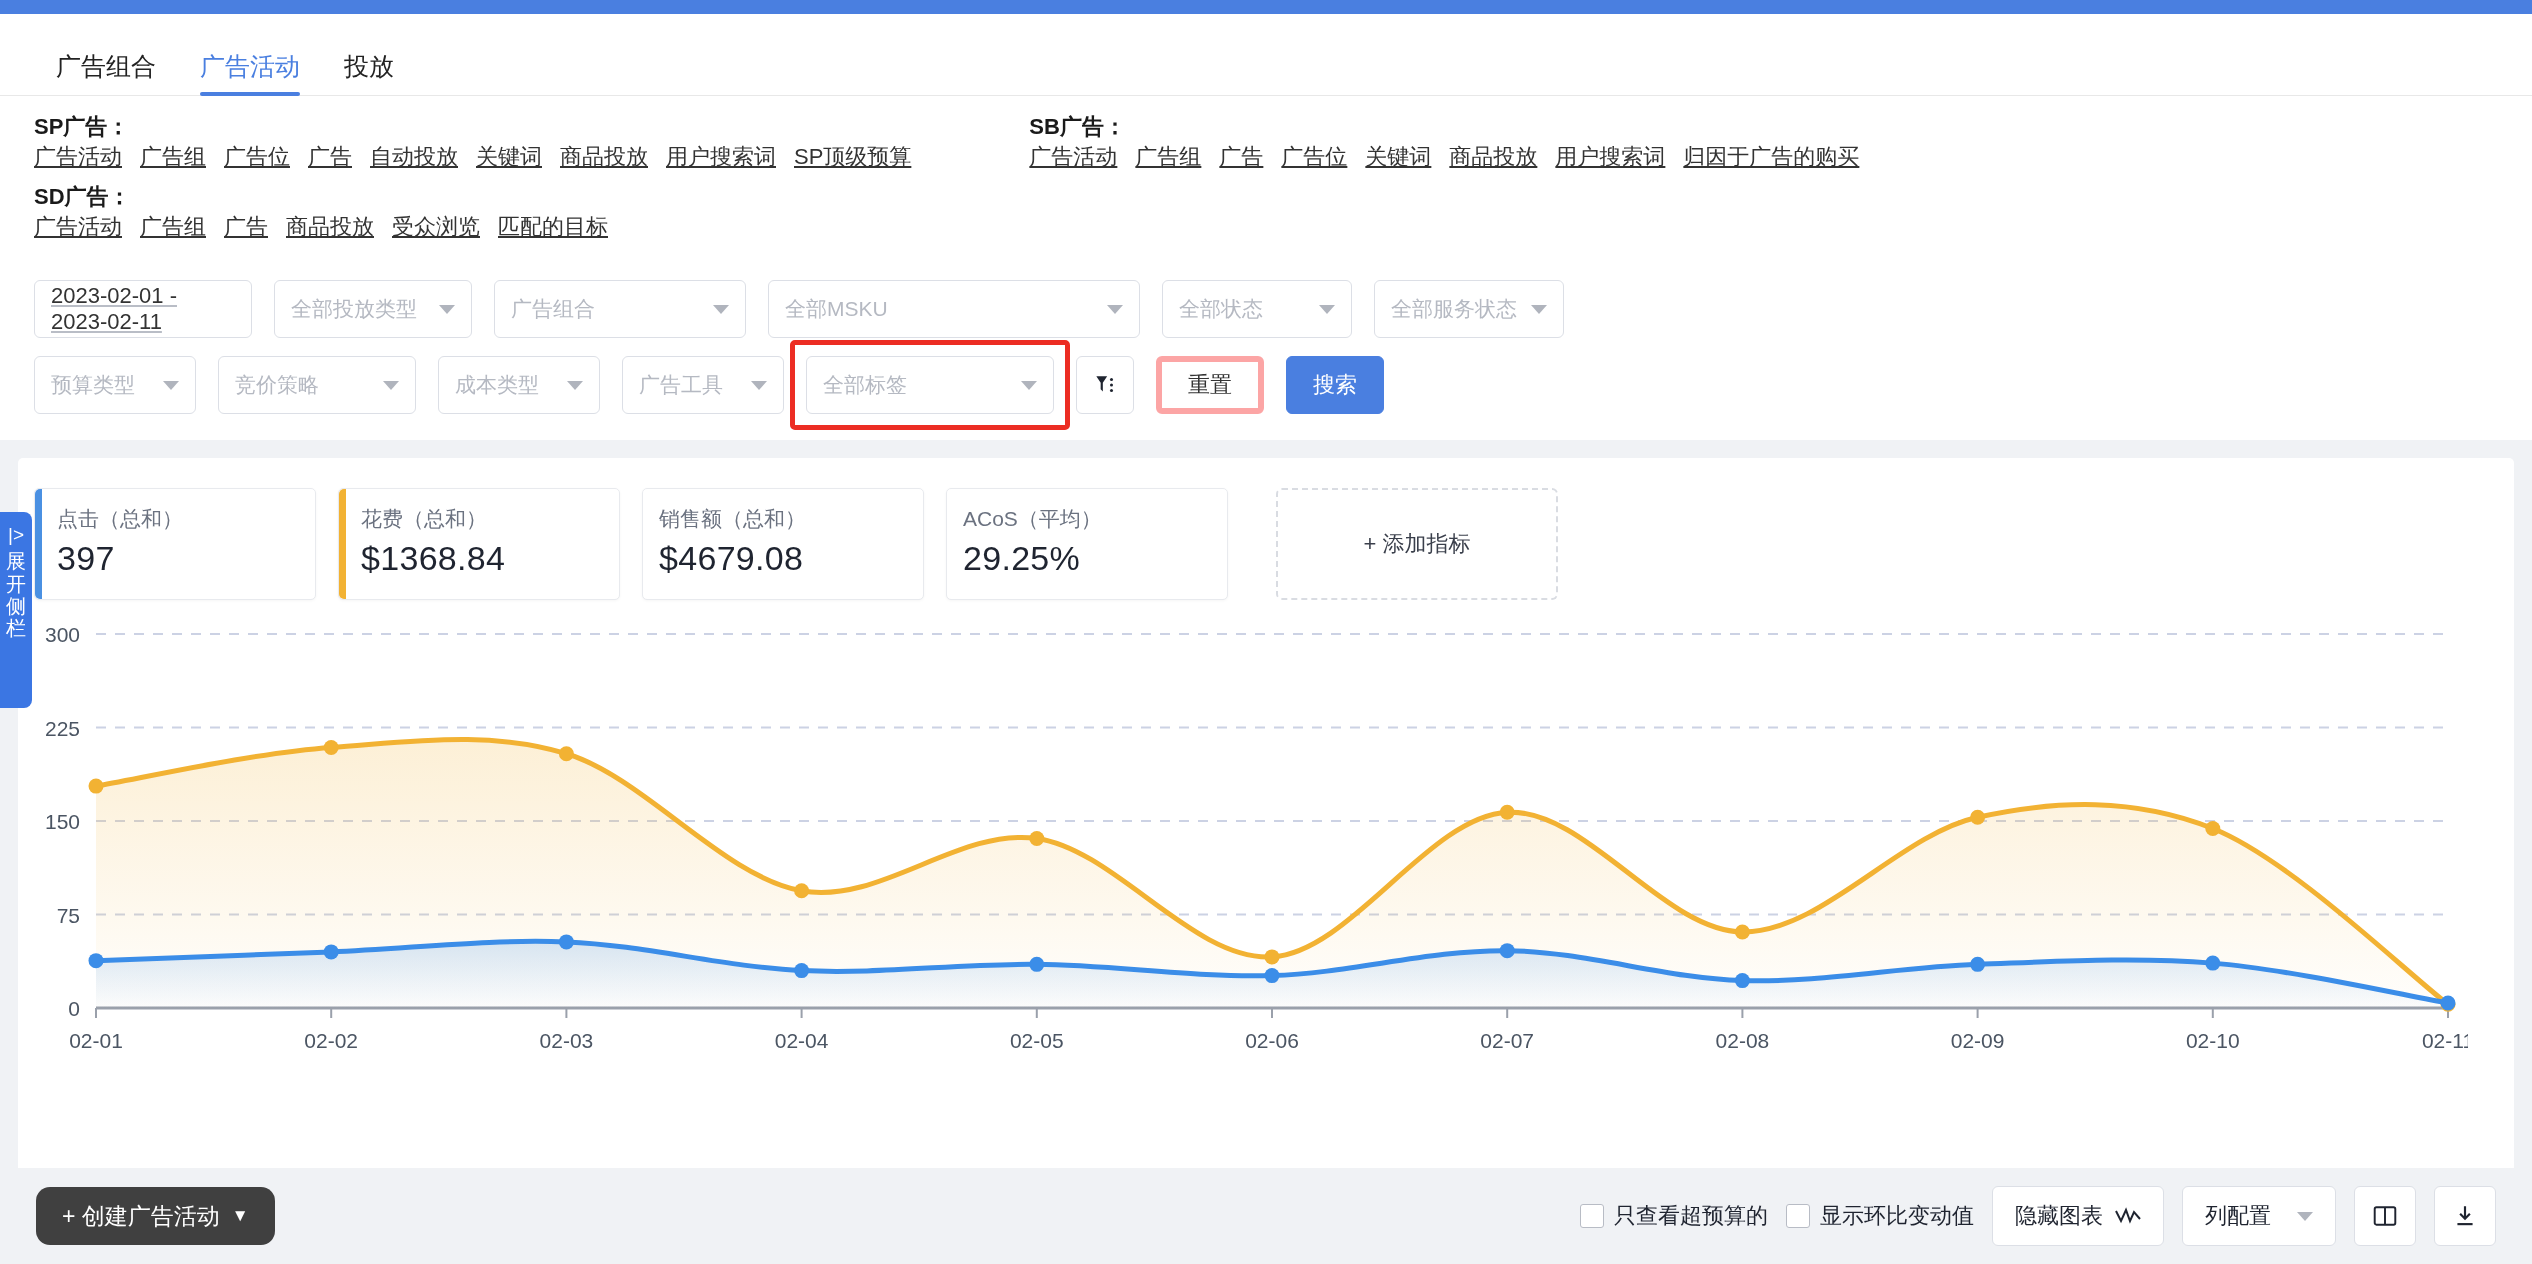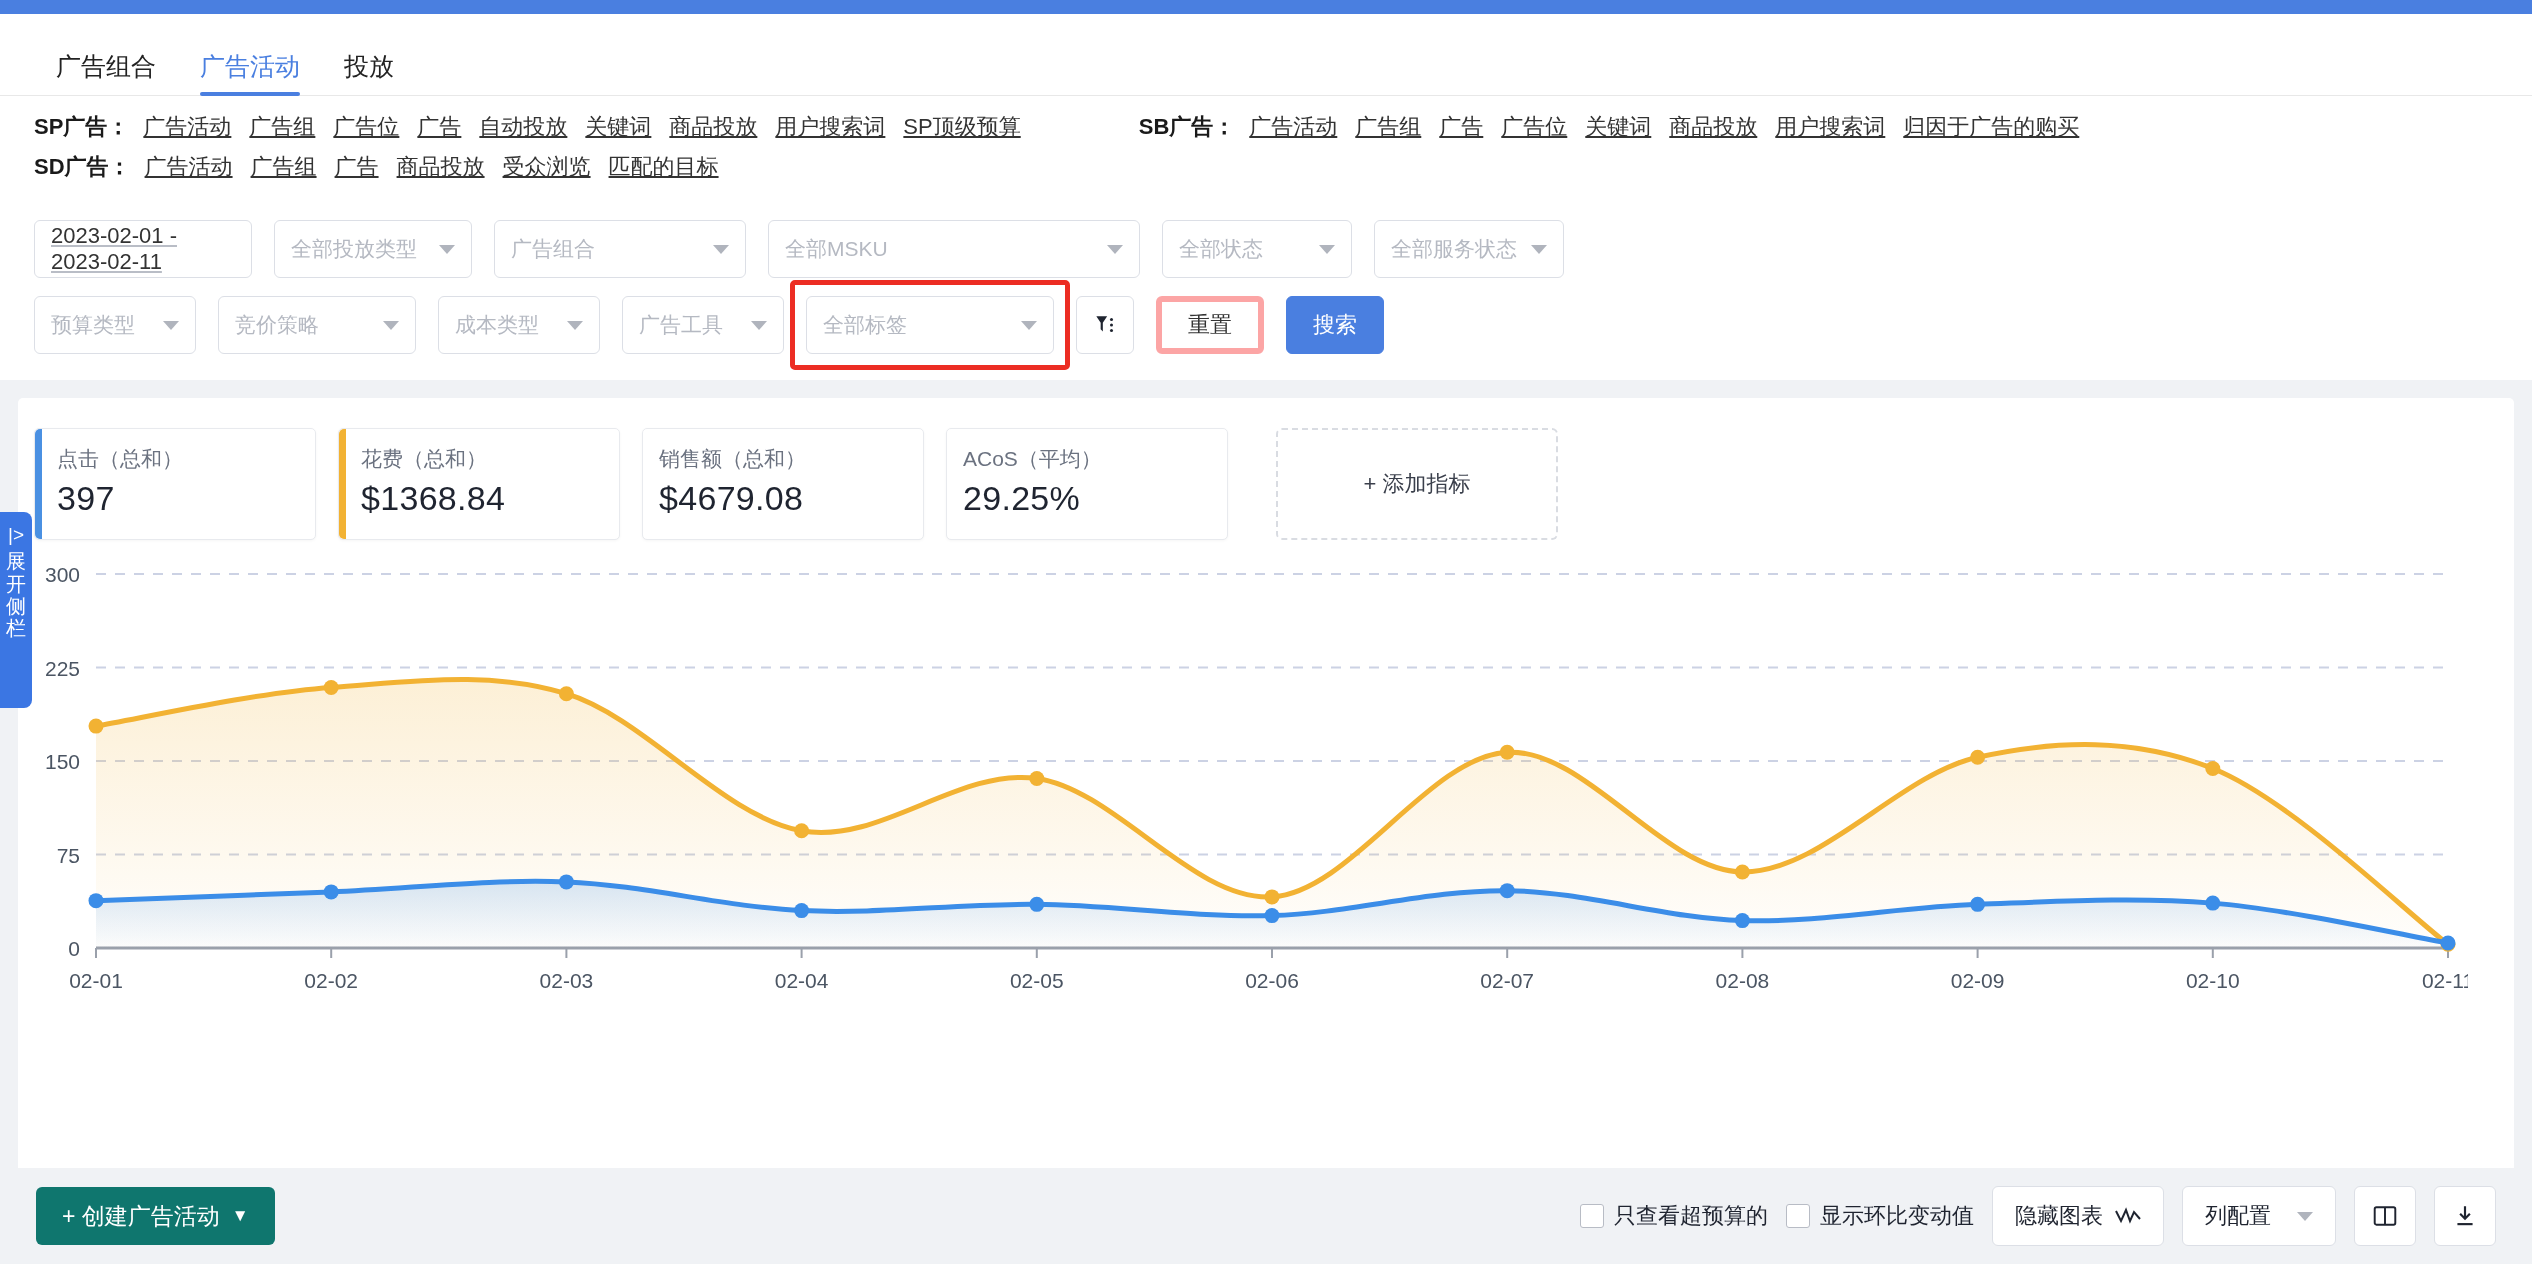--- a/index.html
+++ b/index.html
@@ -26,21 +26,21 @@
   .tab.active { color: #4a7fe0; }
   .tab.active::after {
     content: ""; position: absolute; left: 22px; right: 22px; bottom: -1px;
     height: 4px; background: #4a7fe0; border-radius: 2px;
   }
 
   
   .linksect { background:#fff; padding: 16px 0 14px 34px; }
   .linkrow { display: flex; align-items: baseline; margin-bottom: 10px; flex-wrap: nowrap; }
   .linkrow:last-child { margin-bottom: 0; }
-  .lgroup { display:flex; align-items: baseline; }
+  .lgroup { display:flex; align-items: baseline; flex-direction: column; }
   .lgroup-label {
     font-size: 22px; font-weight: bold; color: #1a1a1a; margin-right: 14px; white-space: nowrap;
   }
   .llist { display:flex; align-items: baseline; gap: 18px; }
   .llink {
     font-size: 22px; color: #333; text-decoration: underline; white-space: nowrap; cursor: pointer;
   }
   .sp-spacer { width: 118px; }
 
   
@@ -119,21 +119,21 @@
   svg.chart { display:block; }
   .ytick { font-size: 21px; fill: #4b5563; text-anchor: end; font-family: "Liberation Sans", sans-serif; }
   .xtick { font-size: 21px; fill: #4b5563; text-anchor: middle; font-family: "Liberation Sans", sans-serif; }
 
   
   .footer {
     position:absolute; left: 0; right: 0; bottom: 0; height: 96px;
     display:flex; align-items:center; padding: 0 36px 0 36px; background:#f0f2f5;
   }
   .createbtn {
-    background:#0f766e; color:#fff; border-radius: 6px; height: 58px;
+    background:#404040; color:#fff; border-radius: 14px; height: 58px;
     display:flex; align-items:center; gap: 12px; padding: 0 26px; font-size: 23px; cursor:pointer;
   }
   .footright { margin-left:auto; display:flex; align-items:center; gap: 18px; }
   .chk { display:flex; align-items:center; gap: 10px; font-size: 22px; color:#1f2430; cursor:pointer; }
   .chkbox { width: 24px; height: 24px; border:1px solid #b8bcc5; border-radius: 3px; background:#fff; }
   .fbtn {
     height: 60px; border:1px solid #dcdfe6; background:#fff; border-radius:6px;
     display:flex; align-items:center; gap: 12px; padding: 0 22px; font-size: 22px; color:#1f2430; cursor:pointer;
   }
   .fbtn.sq { width: 62px; padding: 0; justify-content:center; }

